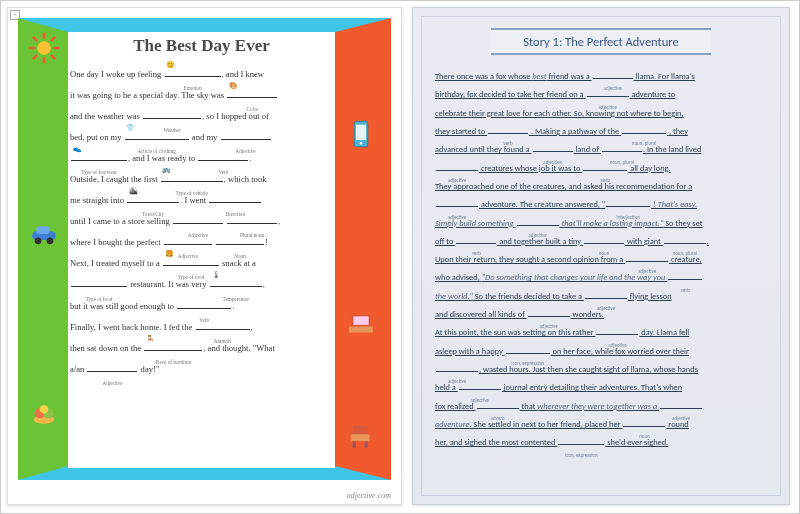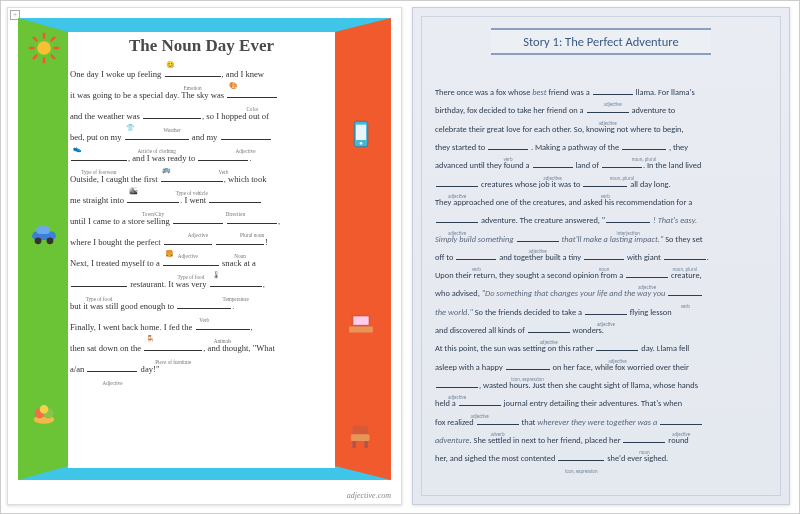--- a/index.html
+++ b/index.html
@@ -128,37 +128,38 @@
     font-family: Calibri, Arial, sans-serif;
   }
   .page-right::before {
     content: "";
     position: absolute;
     inset: 8px;
     border: 1px solid rgba(120,140,170,0.25);
     pointer-events: none;
   }
   .title2-wrap {
-    margin: 4px auto 28px;
+    margin: 4px auto 12px;
     width: 220px;
     border-top: 2px solid #8AA0C0;
     border-bottom: 2px solid #8AA0C0;
     padding: 4px 0;
     text-align: center;
     background: rgba(255,255,255,0.2);
   }
   .title2 {
     font-size: 12.5px;
     color: #3a5a85;
     font-family: Calibri, sans-serif;
   }
   .story2 {
     font-size: 8.4px;
     line-height: 2.18;
     color: #2d3d52;
+    text-decoration: underline;
   }
   .story2 .blank .line { border-bottom-color: #2d3d52; }
   .story2 .blank .hint { color: #7a8aa0; font-size: 5px; }
   .ital { font-style: italic; color: #5a6a80; }
 
   
   .sticker svg { width: 34px; height: 34px; }
 </style>
 </head>
 <body>
@@ -215,21 +216,21 @@
   <div class="sticker st-chair">
     <svg viewBox="0 0 40 40">
         <rect x="10" y="8" width="18" height="12" rx="2" fill="#D65A3A"></rect>
         <rect x="8" y="18" width="22" height="8" rx="2" fill="#E8955A"></rect>
         <rect x="10" y="26" width="4" height="8" fill="#a55"></rect>
         <rect x="24" y="26" width="4" height="8" fill="#a55"></rect>
       </svg>
   </div>
 
   <div class="content-left">
-    <h1 class="title1">The Noun Day Ever</h1>
+    <h1 class="title1">The Best Day Ever</h1>
     <div class="story1" id="story1"><span>One day I woke up feeling </span><span class="blank"><span class="line" style="width: 56px;"></span><span class="ico">😊</span><span class="hint">Emotion</span></span><span>, and I knew</span><br><span>it was going to be a special day. The sky was </span><span class="blank"><span class="line" style="width: 50px;"></span><span class="ico">🎨</span><span class="hint">Color</span></span><br><span>and the weather was </span><span class="blank"><span class="line" style="width: 58px;"></span><span class="hint">Weather</span></span><span>, so I hopped out of</span><br><span>bed, put on my </span><span class="blank"><span class="line" style="width: 64px;"></span><span class="ico">👕</span><span class="hint">Article of clothing</span></span><span> and my </span><span class="blank"><span class="line" style="width: 50px;"></span><span class="hint">Adjective</span></span><br><span class="blank"><span class="line" style="width: 56px;"></span><span class="ico">👟</span><span class="hint">Type of footwear</span></span><span>, and I was ready to </span><span class="blank"><span class="line" style="width: 50px;"></span><span class="hint">Verb</span></span><span>.</span><br><span>Outside, I caught the first </span><span class="blank"><span class="line" style="width: 62px;"></span><span class="ico">🚌</span><span class="hint">Type of vehicle</span></span><span>, which took</span><br><span>me straight into </span><span class="blank"><span class="line" style="width: 52px;"></span><span class="ico">🏙</span><span class="hint">Town/City</span></span><span>. I went </span><span class="blank"><span class="line" style="width: 52px;"></span><span class="hint">Direction</span></span><br><span>until I came to a store selling </span><span class="blank"><span class="line" style="width: 50px;"></span><span class="hint">Adjective</span></span><span> </span><span class="blank"><span class="line" style="width: 50px;"></span><span class="hint">Plural noun</span></span><span>,</span><br><span>where I bought the perfect </span><span class="blank"><span class="line" style="width: 48px;"></span><span class="hint">Adjective</span></span><span> </span><span class="blank"><span class="line" style="width: 48px;"></span><span class="hint">Noun</span></span><span>!</span><br><span>Next, I treated myself to a </span><span class="blank"><span class="line" style="width: 56px;"></span><span class="ico">🍔</span><span class="hint">Type of food</span></span><span> snack at a</span><br><span class="blank"><span class="line" style="width: 56px;"></span><span class="hint">Type of food</span></span><span> restaurant. It was very </span><span class="blank"><span class="line" style="width: 52px;"></span><span class="ico">🌡</span><span class="hint">Temperature</span></span><span>,</span><br><span>but it was still good enough to </span><span class="blank"><span class="line" style="width: 54px;"></span><span class="hint">Verb</span></span><span>.</span><br><span>Finally, I went back home. I fed the </span><span class="blank"><span class="line" style="width: 54px;"></span><span class="hint">Animals</span></span><span>,</span><br><span>then sat down on the </span><span class="blank"><span class="line" style="width: 58px;"></span><span class="ico">🪑</span><span class="hint">Piece of furniture</span></span><span>, and thought, "What</span><br><span>a/an </span><span class="blank"><span class="line" style="width: 50px;"></span><span class="hint">Adjective</span></span><span> day!"</span></div>
   </div>
   <div class="watermark">adjective.com</div>
 </div>
 
 <div class="page-right">
   <div class="title2-wrap">
     <div class="title2">Story 1: The Perfect Adventure</div>
   </div>
   <div class="story2" id="story2"><span>There once was a fox whose </span><span class="ital">best</span><span> friend was a </span><span class="blank"><span class="line" style="width: 40px;"></span><span class="hint">adjective</span></span><span> llama. For llama's</span><br><span>birthday, fox decided to take her friend on a </span><span class="blank"><span class="line" style="width: 42px;"></span><span class="hint">adjective</span></span><span> adventure to</span><br><span>celebrate their great love for each other. So, knowing not where to begin,</span><br><span>they started to </span><span class="blank"><span class="line" style="width: 40px;"></span><span class="hint">verb</span></span><span> . Making a pathway of the </span><span class="blank"><span class="line" style="width: 44px;"></span><span class="hint">noun, plural</span></span><span> , they</span><br><span> advanced until they found a </span><span class="blank"><span class="line" style="width: 40px;"></span><span class="hint">adjective</span></span><span> land of </span><span class="blank"><span class="line" style="width: 40px;"></span><span class="hint">noun, plural</span></span><span>. In the land lived</span><br><span class="blank"><span class="line" style="width: 42px;"></span><span class="hint">adjective</span></span><span> creatures whose job it was to </span><span class="blank"><span class="line" style="width: 44px;"></span><span class="hint">verb</span></span><span> all day long.</span><br><span>They approached one of the creatures, and asked his recommendation for a</span><br><span class="blank"><span class="line" style="width: 42px;"></span><span class="hint">adjective</span></span><span> adventure. The creature answered, "</span><span class="blank"><span class="line" style="width: 44px;"></span><span class="hint">interjection</span></span><span class="ital"> ! That's easy.</span><br><span class="ital">Simply build something </span><span class="blank"><span class="line" style="width: 42px;"></span><span class="hint">adjective</span></span><span class="ital"> that'll make a lasting impact."</span><span> So they set</span><br><span>off to </span><span class="blank"><span class="line" style="width: 40px;"></span><span class="hint">verb</span></span><span> and together built a tiny </span><span class="blank"><span class="line" style="width: 40px;"></span><span class="hint">noun</span></span><span> with giant </span><span class="blank"><span class="line" style="width: 42px;"></span><span class="hint">noun, plural</span></span><span>.</span><br><span>Upon their return, they sought a second opinion from a </span><span class="blank"><span class="line" style="width: 42px;"></span><span class="hint">adjective</span></span><span> creature,</span><br><span>who advised, </span><span class="ital">"Do something that changes your life and the way you </span><span class="blank"><span class="line" style="width: 34px;"></span><span class="hint">verb</span></span><br><span class="ital">the world."</span><span> So the friends decided to take a </span><span class="blank"><span class="line" style="width: 42px;"></span><span class="hint">adjective</span></span><span> flying lesson</span><br><span>and discovered all kinds of </span><span class="blank"><span class="line" style="width: 42px;"></span><span class="hint">adjective</span></span><span> wonders.</span><br><span>At this point, the sun was setting on this rather </span><span class="blank"><span class="line" style="width: 42px;"></span><span class="hint">adjective</span></span><span> day. Llama fell</span><br><span>asleep with a happy </span><span class="blank"><span class="line" style="width: 44px;"></span><span class="hint">icon, expression</span></span><span> on her face, while fox worried over their</span><br><span class="blank"><span class="line" style="width: 42px;"></span><span class="hint">adjective</span></span><span>, wasted hours. Just then she caught sight of llama, whose hands</span><br><span>held a </span><span class="blank"><span class="line" style="width: 42px;"></span><span class="hint">adjective</span></span><span> journal entry detailing their adventures. That's when</span><br><span>fox realized </span><span class="blank"><span class="line" style="width: 42px;"></span><span class="hint">adverb</span></span><span> that </span><span class="ital">wherever they were together was a </span><span class="blank"><span class="line" style="width: 42px;"></span><span class="hint">adjective</span></span><br><span class="ital">adventure</span><span>. She settled in next to her friend, placed her </span><span class="blank"><span class="line" style="width: 42px;"></span><span class="hint">noun</span></span><span> round</span><br><span>her, and sighed the most contented </span><span class="blank"><span class="line" style="width: 46px;"></span><span class="hint">icon, expression</span></span><span> she'd ever sighed.</span></div>

